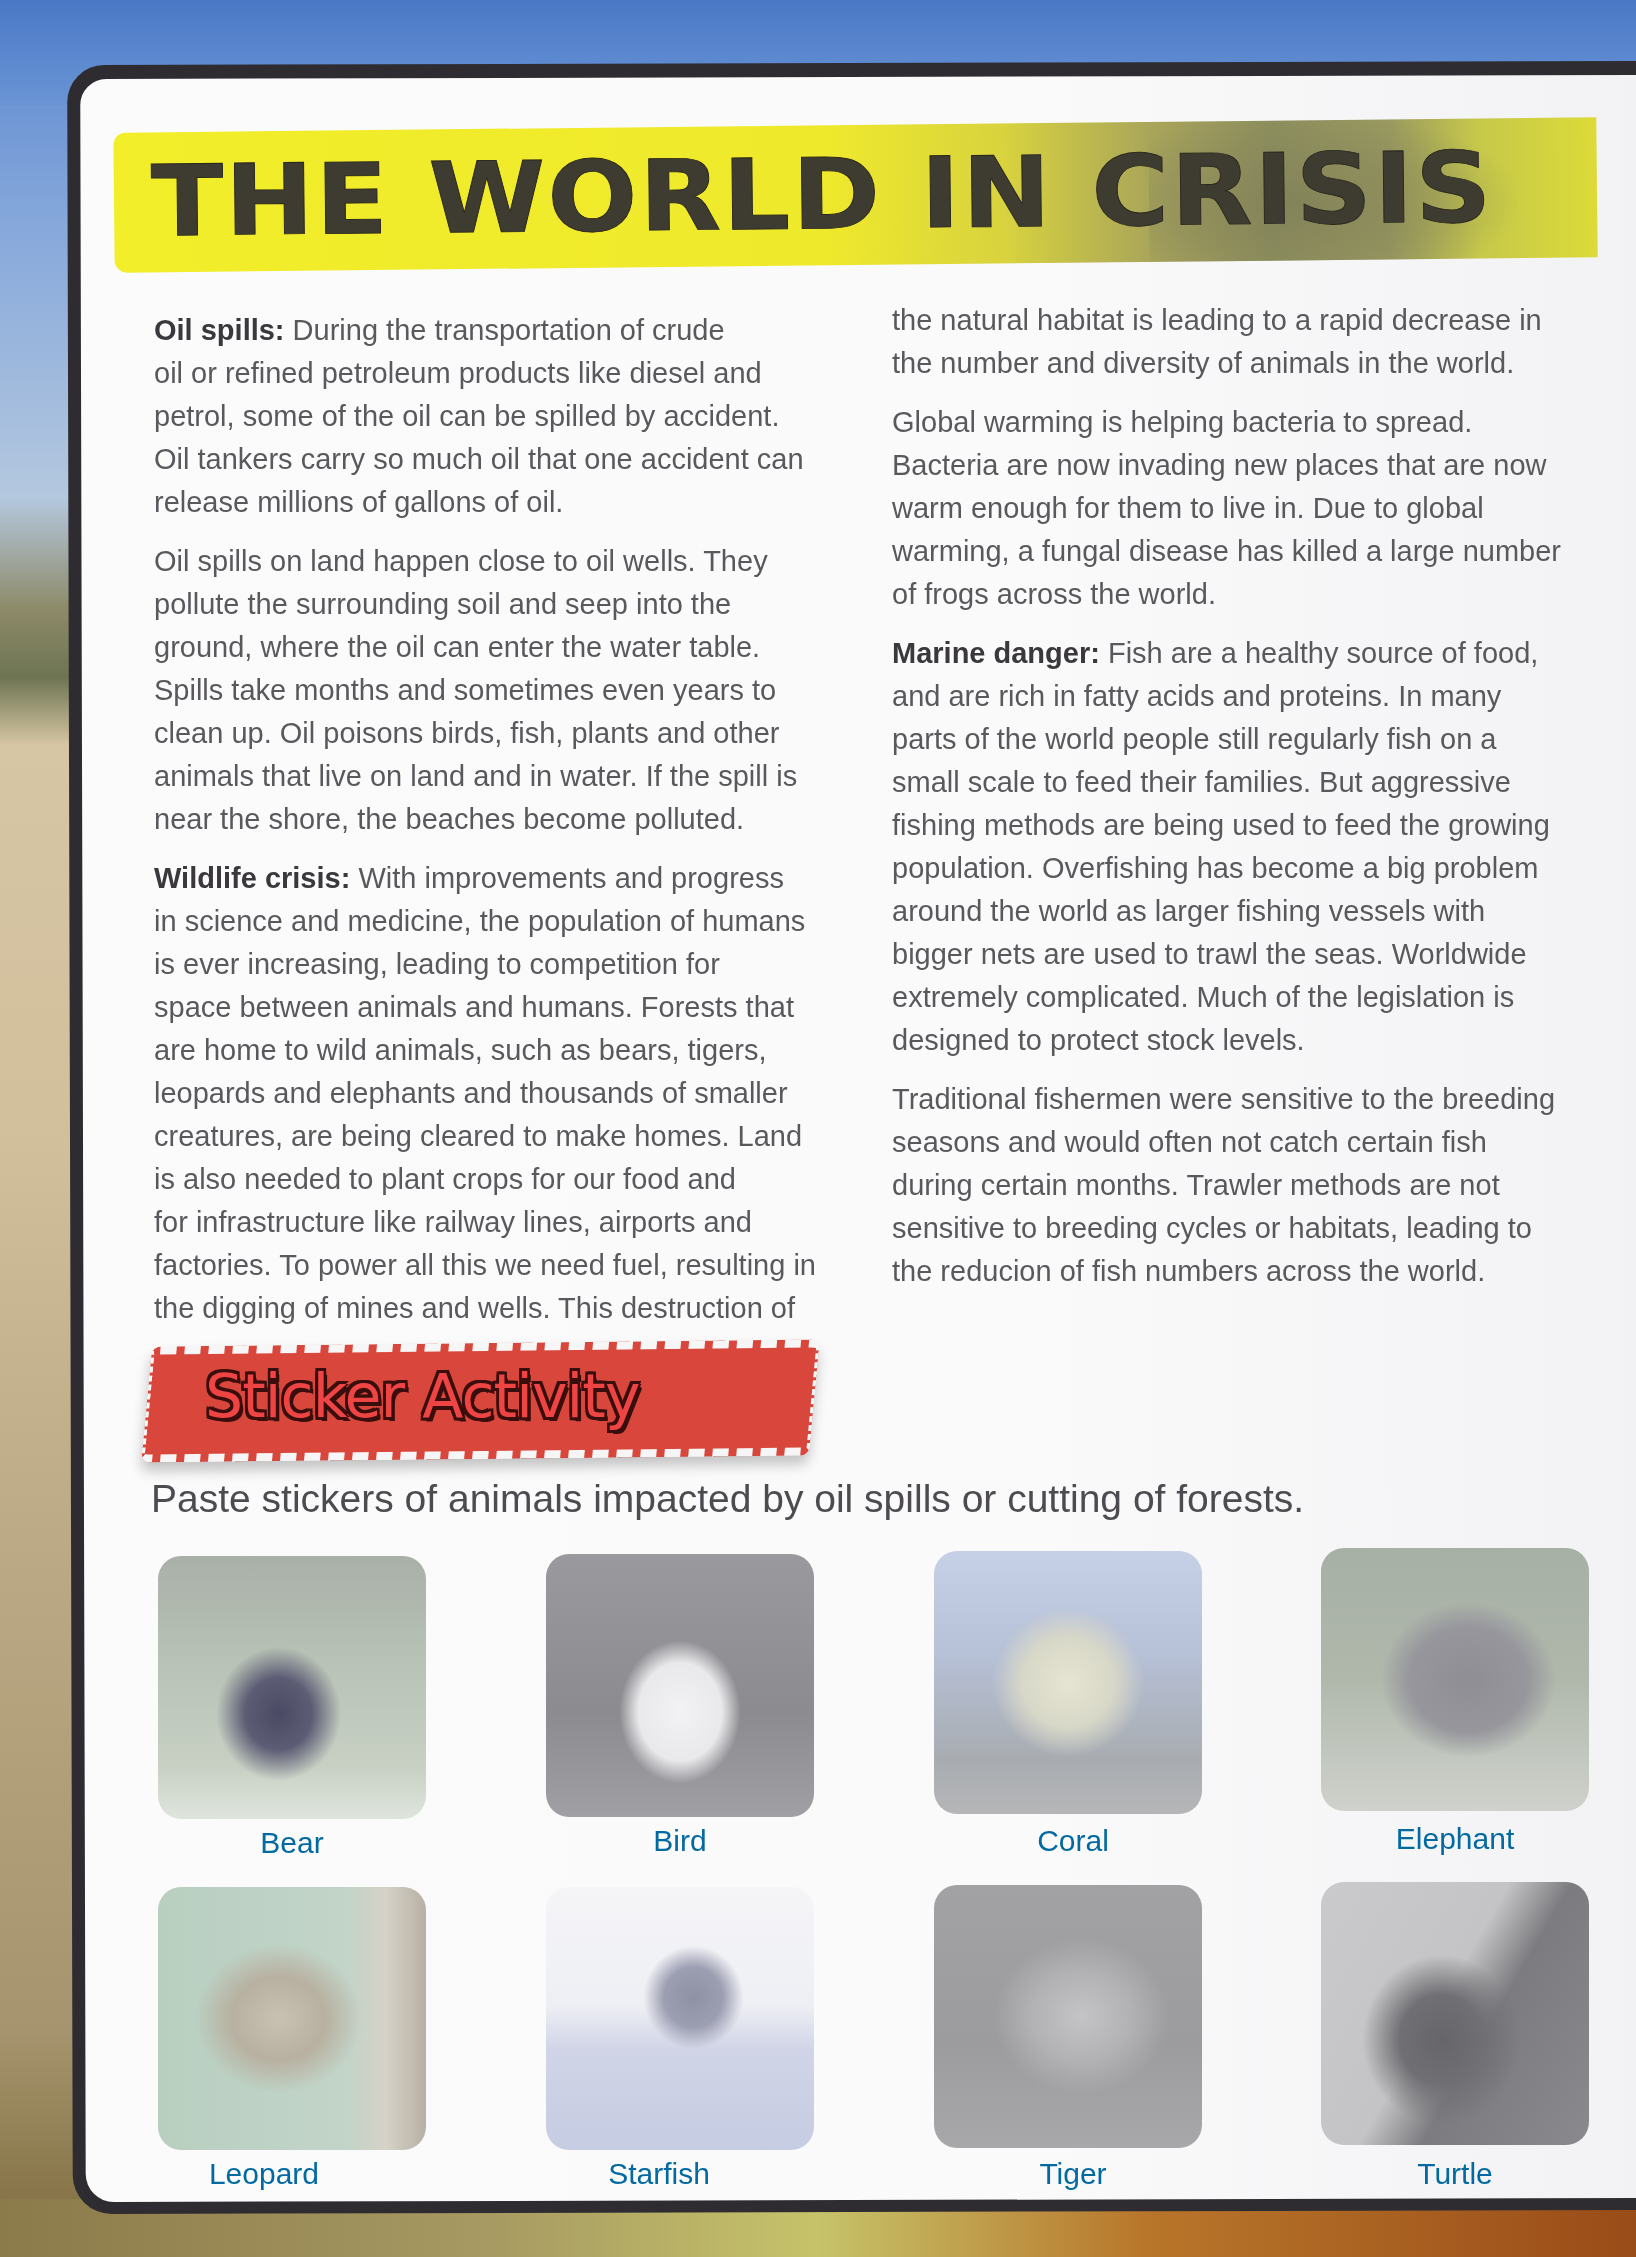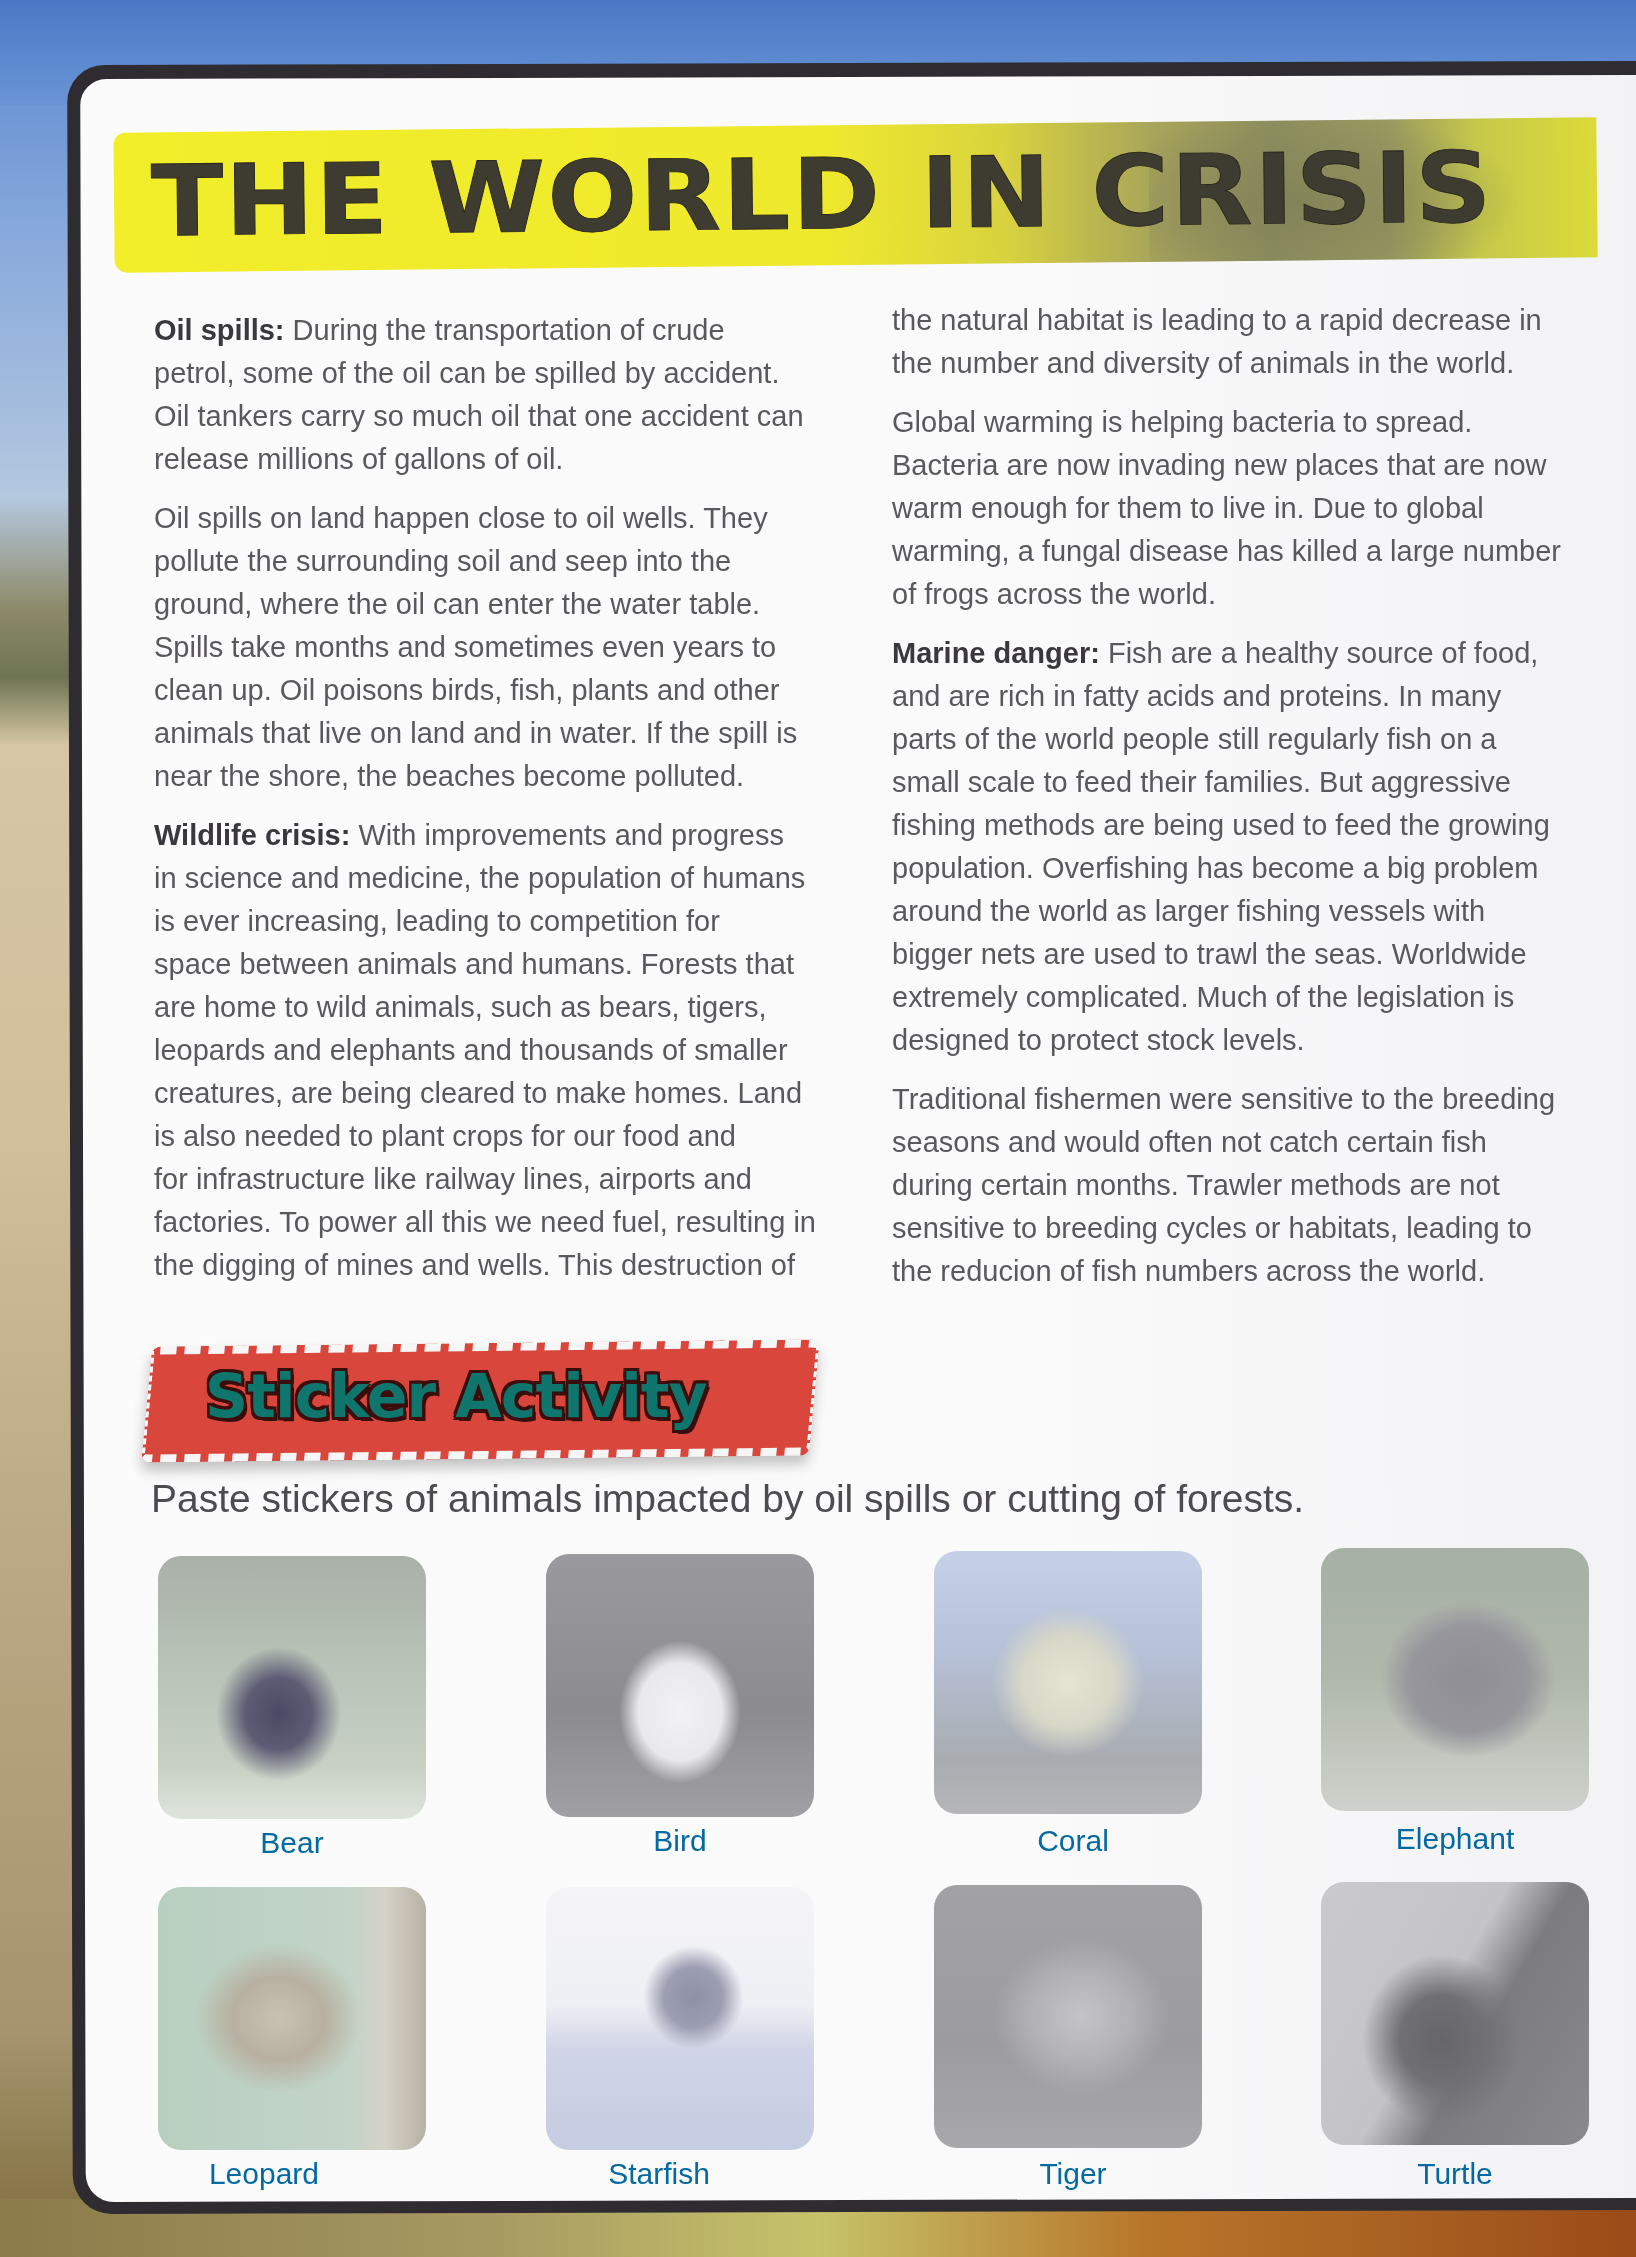--- a/index.html
+++ b/index.html
@@ -93,23 +93,23 @@
     box-shadow: 0 8.8px 12.3px rgba(0,0,0,0.22);
     border-top: 8px dashed #f6f6f6;
     border-bottom: 8px dashed #f6f6f6;
     border-left: 3.5px dashed #f6f6f6;
     border-right: 3.5px dashed #f6f6f6;
   }
   .sticker-badge-text {
     position: absolute;
     left: 205px; top: 1361px;
     font-family: "DejaVu Sans", sans-serif;
-    font-weight: bold;
+    font-weight: normal;
     font-size: 60px;
-    color: #0f766e;
+    color: #ef4444;
     letter-spacing: -0.9px;
     white-space: nowrap;
     text-shadow:
       -2.6px -2.6px 0 #3a0e0c, 2.6px -2.6px 0 #3a0e0c, -2.6px 2.6px 0 #3a0e0c, 2.6px 2.6px 0 #3a0e0c,
       0 -2.6px 0 #3a0e0c, 0 2.6px 0 #3a0e0c, -2.6px 0 0 #3a0e0c, 2.6px 0 0 #3a0e0c,
       3.5px 4.4px 0 #3a0e0c;
   }
   .instruction {
     position: absolute;
     left: 151px; top: 1477px;
@@ -157,20 +157,21 @@
 <div class="page"></div>
 
 <div class="title-banner">
   <div class="cloud"></div>
   <div class="title-text">THE WORLD IN CRISIS</div>
 </div>
 
 <div class="col col-left">
   <p>
     <span class="line"><b>Oil spills:</b><span> During the transportation of crude</span></span>
+    <span class="line">oil or refined petroleum products like diesel and</span>
     <span class="line">petrol, some of the oil can be spilled by accident.</span>
     <span class="line">Oil tankers carry so much oil that one accident can</span>
     <span class="line">release millions of gallons of oil.</span>
   </p>
   <p>
     <span class="line">Oil spills on land happen close to oil wells. They</span>
     <span class="line">pollute the surrounding soil and seep into the</span>
     <span class="line">ground, where the oil can enter the water table.</span>
     <span class="line">Spills take months and sometimes even years to</span>
     <span class="line">clean up. Oil poisons birds, fish, plants and other</span>

